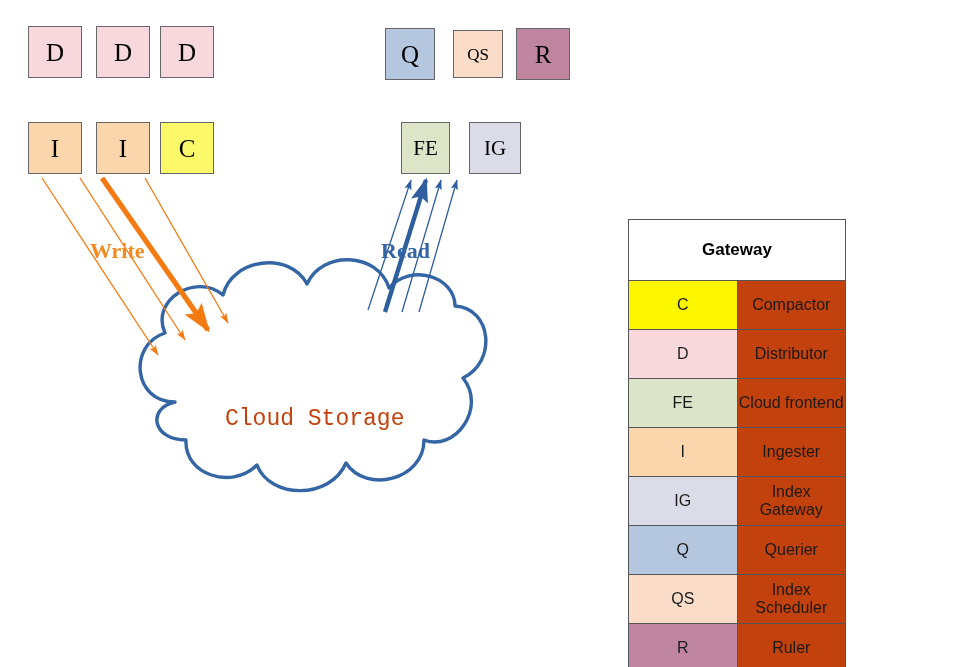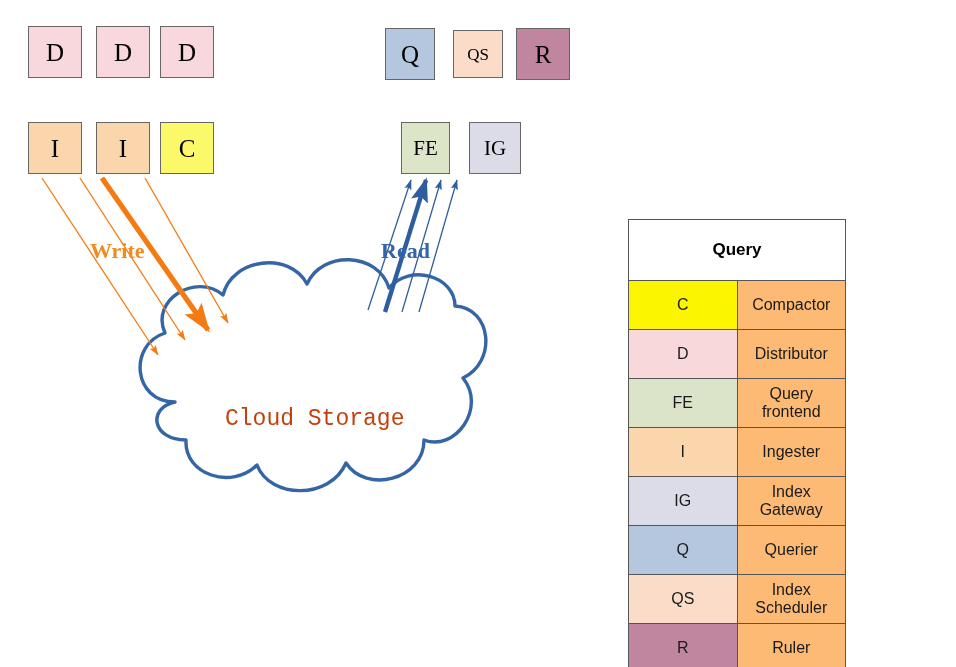--- a/index.html
+++ b/index.html
@@ -86,21 +86,21 @@
     height: 46px;
     font-size: 16px;
     color: #1a1a1a;
     text-align: center;
     vertical-align: middle;
     border-top: 1.2px solid #555555;
     border-right: 1.2px solid #555555;
   }
   #legend td:last-child {
     border-right: none;
-    background: #fdba74;
+    background: #c2410c;
   }
   #legend td.key-cell { width: 65px; }
   #legend tr:first-child td { border-top: none; }
 </style>
 </head>
 <body>
 
 <svg id="canvas" viewBox="0 0 956 667" xmlns="http://www.w3.org/2000/svg">
   <defs>
     <marker id="arrowOrangeThin" markerWidth="9" markerHeight="9" refX="7.5" refY="3.2" orient="auto" markerUnits="strokeWidth">
@@ -186,35 +186,35 @@
 
 <div class="flow-label write" style="left:90px; top:238px;">Write</div>
 <div class="flow-label read" style="left:381px; top:238px;">Read</div>
 
 <div class="cloud-label" style="left:225px; top:406px;">Cloud Storage</div>
 
 <div id="legend">
   <table>
     <thead>
       <tr>
-        <th colspan="2">Query</th>
+        <th colspan="2">Gateway</th>
       </tr>
     </thead>
     <tbody>
       <tr>
         <td class="key-cell" style="background:#fbf500;">C</td>
         <td>Compactor</td>
       </tr>
       <tr>
         <td class="key-cell" style="background:#f9d8dc;">D</td>
         <td>Distributor</td>
       </tr>
       <tr>
         <td class="key-cell" style="background:#dbe4c8;">FE</td>
-        <td>Query frontend</td>
+        <td>Cloud frontend</td>
       </tr>
       <tr>
         <td class="key-cell" style="background:#fbd5ab;">I</td>
         <td>Ingester</td>
       </tr>
       <tr>
         <td class="key-cell" style="background:#dcdce8;">IG</td>
         <td>Index Gateway</td>
       </tr>
       <tr>

